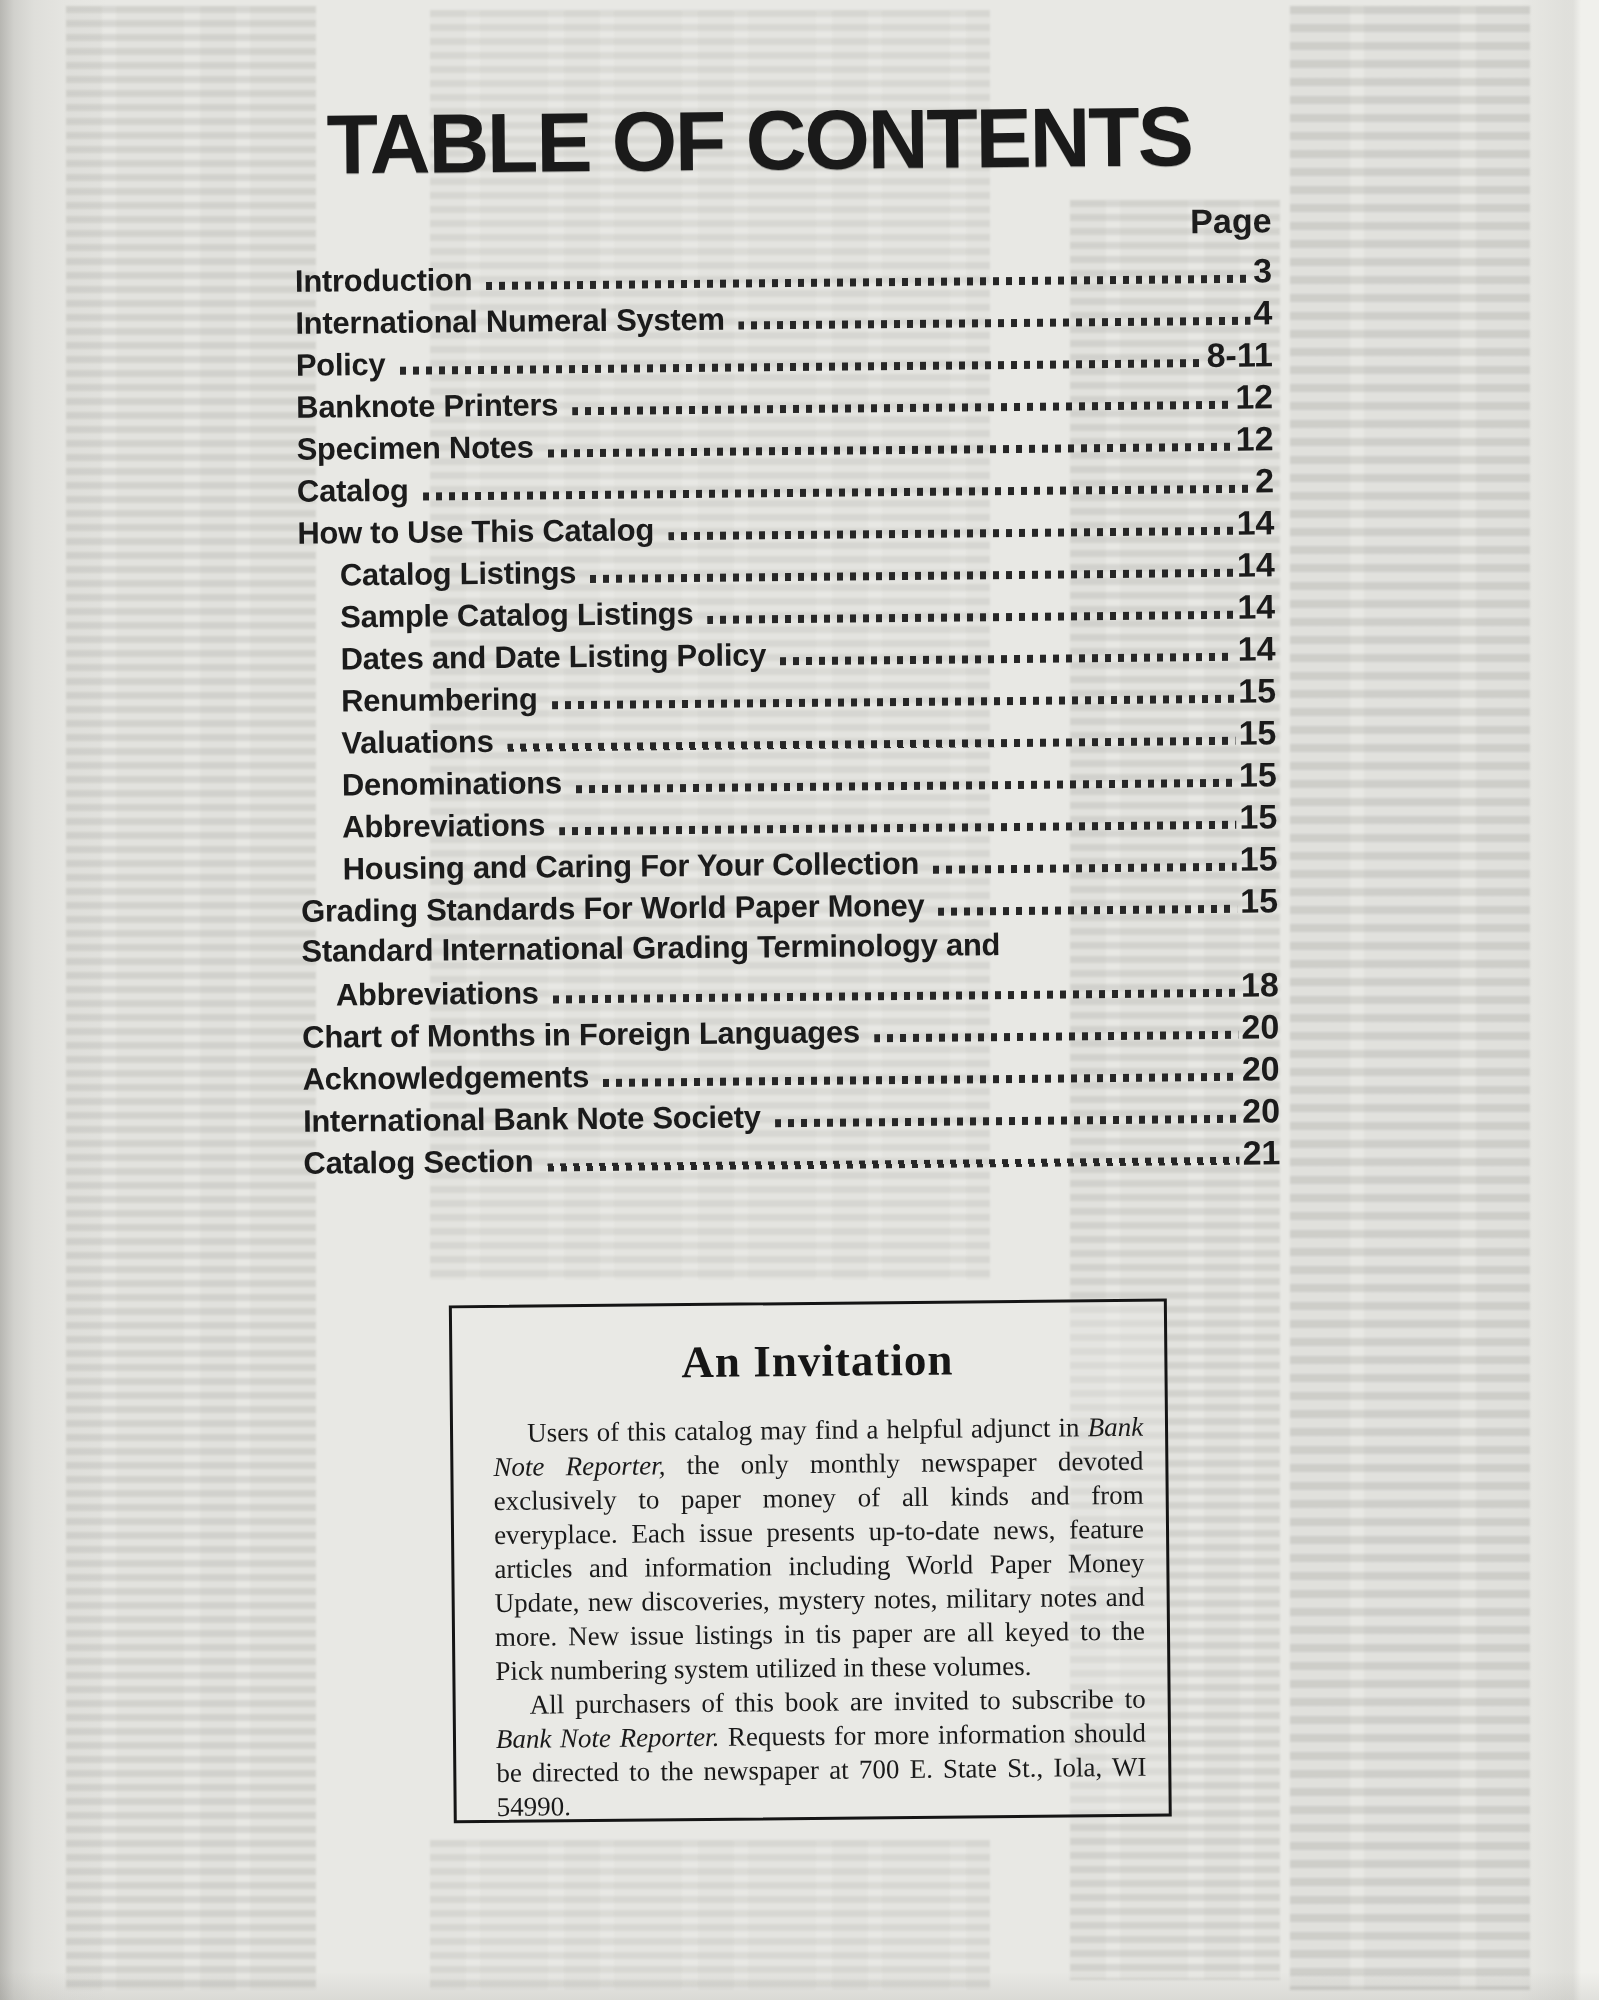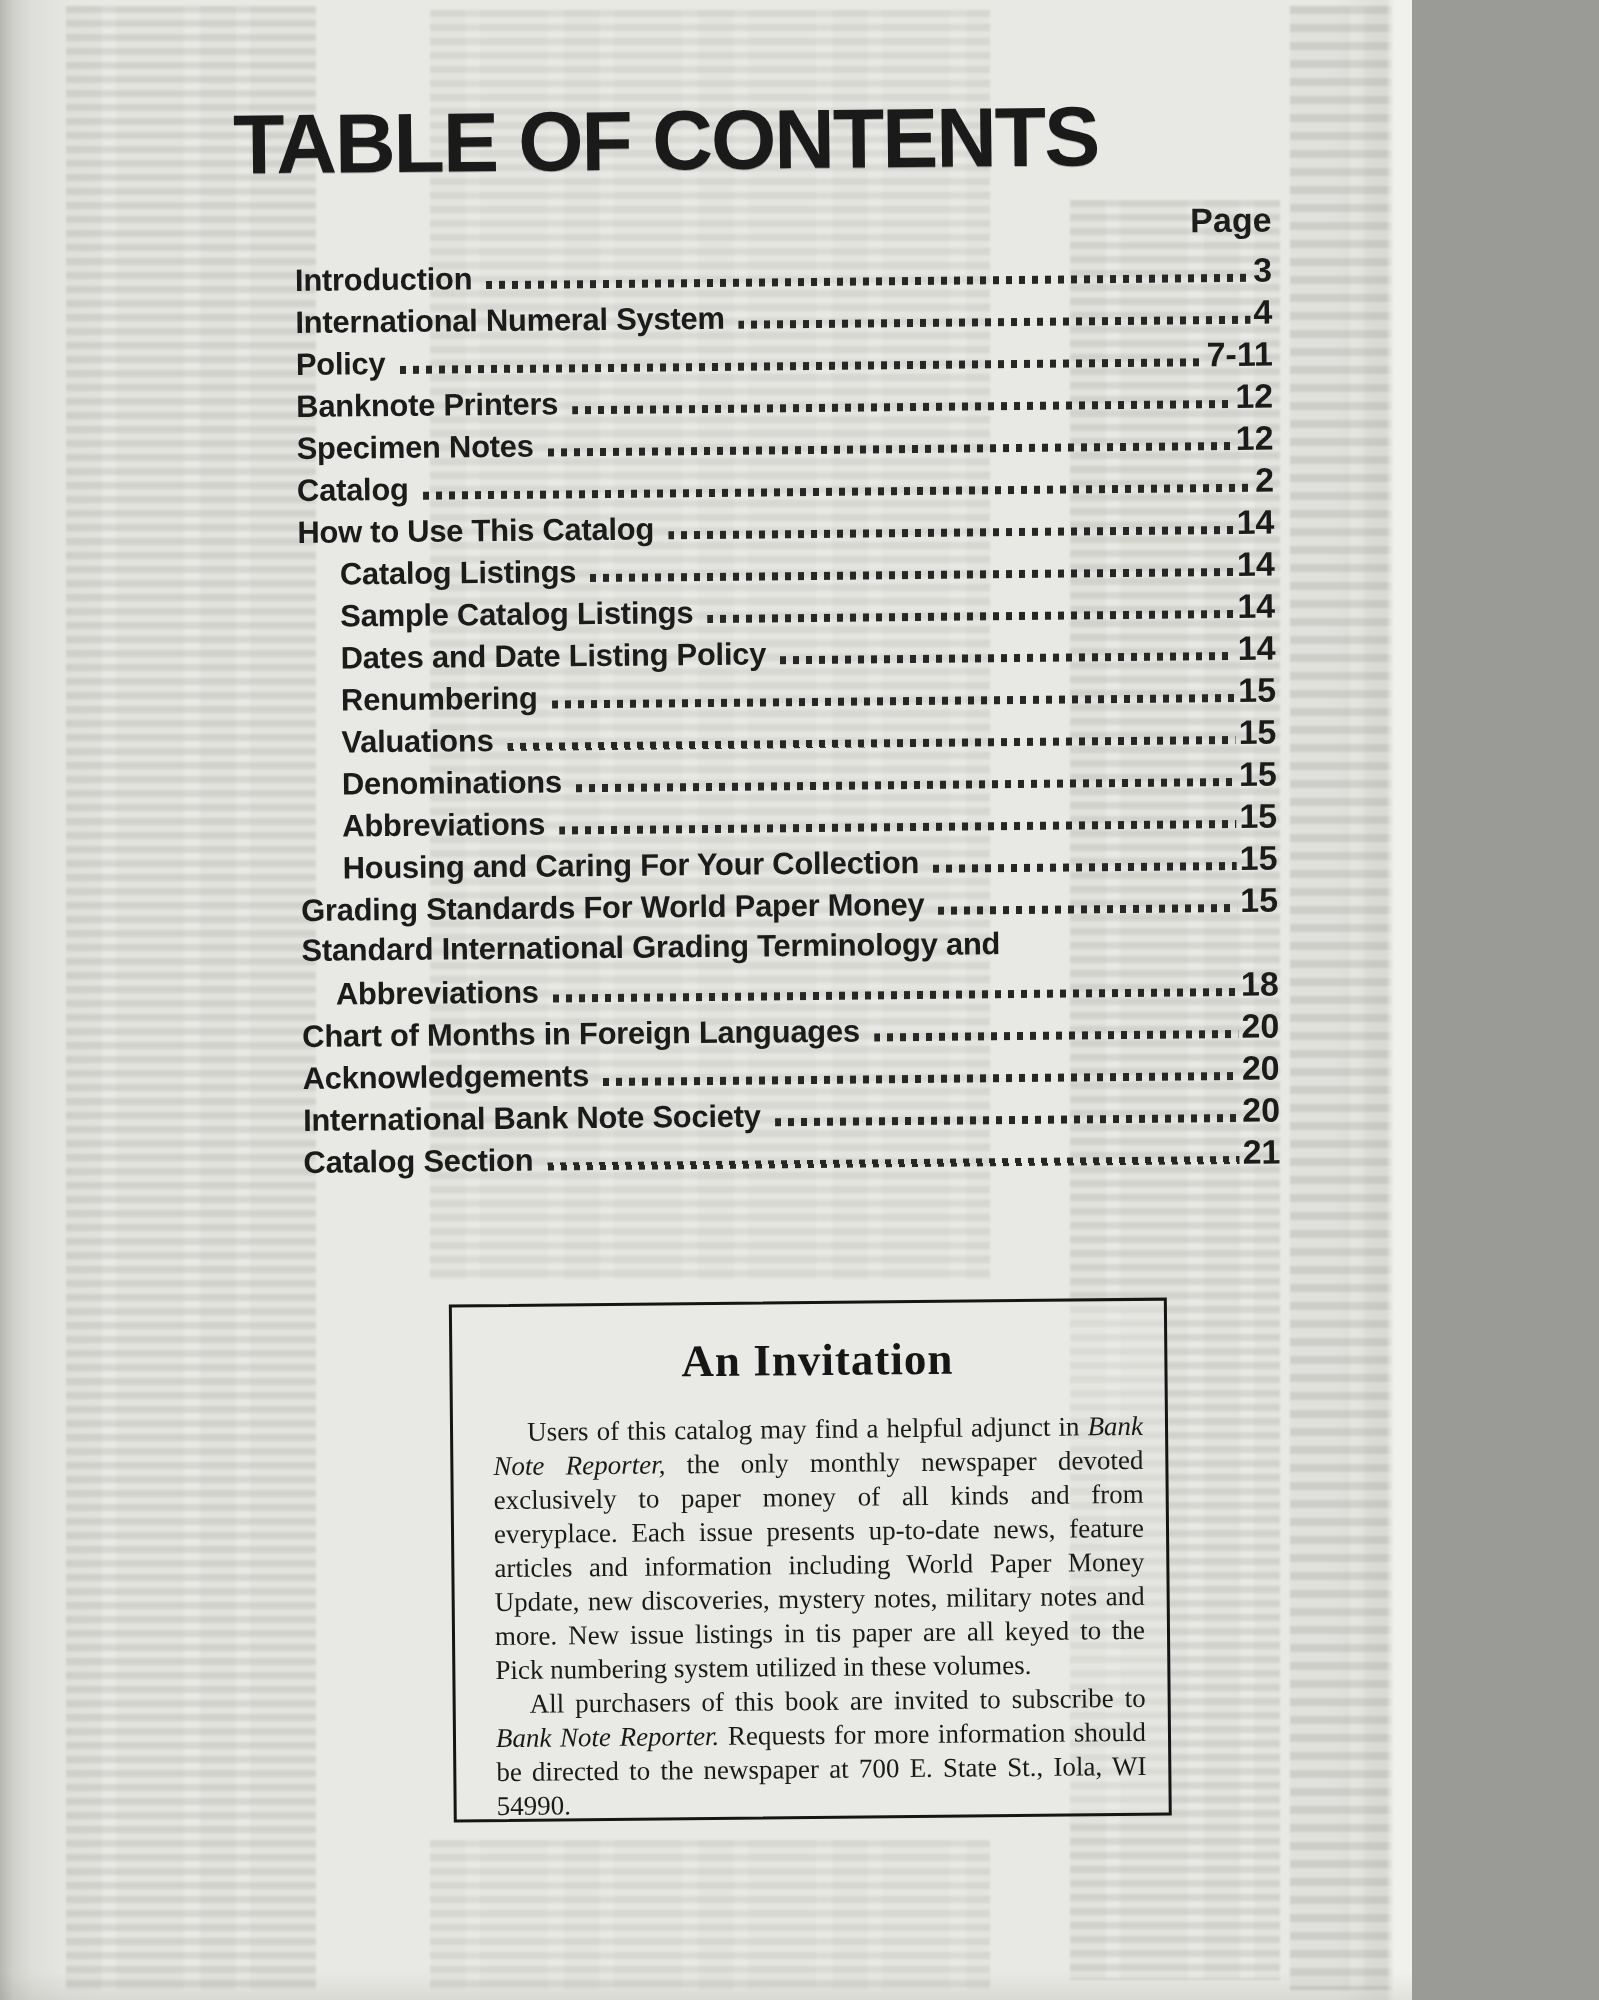--- a/index.html
+++ b/index.html
@@ -1,20 +1,20 @@
 <!DOCTYPE html>
 <html><head>
 <meta charset="utf-8">
 <style>
   * { margin:0; padding:0; box-sizing:border-box; }
   html,body { width:1599px; height:2000px; }
   body { font-family:"Liberation Sans", sans-serif; background:#9a9a96; }
 
   .page {
-    position:relative; width:1412px; height:2000px; overflow:hidden;
+    position:relative; width:1599px; height:2000px; overflow:hidden;
     background:linear-gradient(100deg,#e2e2de 0%,#e9e9e5 22%,#ececе9 45%,#ebebe7 60%,#e6e6e2 82%,#e9e9e6 100%);
     background-color:#e8e8e4;
   }
 
   
   .ghost {
     position:absolute; filter:blur(0.8px); pointer-events:none;
     background:
       repeating-linear-gradient(90deg, rgba(0,0,0,0.028) 0 36px, transparent 36px 50px, rgba(0,0,0,0.022) 50px 118px, transparent 118px 134px),
       repeating-linear-gradient(180deg, rgba(96,96,88,0.12) 0 7px, transparent 7px 14px);
@@ -111,21 +111,21 @@
         <span class="pg">3</span>
       </div>
       <div class="toc-row">
         <span class="lbl">International Numeral System</span>
         <span class="dots"></span>
         <span class="pg">4</span>
       </div>
       <div class="toc-row">
         <span class="lbl">Policy</span>
         <span class="dots"></span>
-        <span class="pg">7-11</span>
+        <span class="pg">8-11</span>
       </div>
       <div class="toc-row">
         <span class="lbl">Banknote Printers</span>
         <span class="dots"></span>
         <span class="pg">12</span>
       </div>
       <div class="toc-row">
         <span class="lbl">Specimen Notes</span>
         <span class="dots"></span>
         <span class="pg">12</span>

